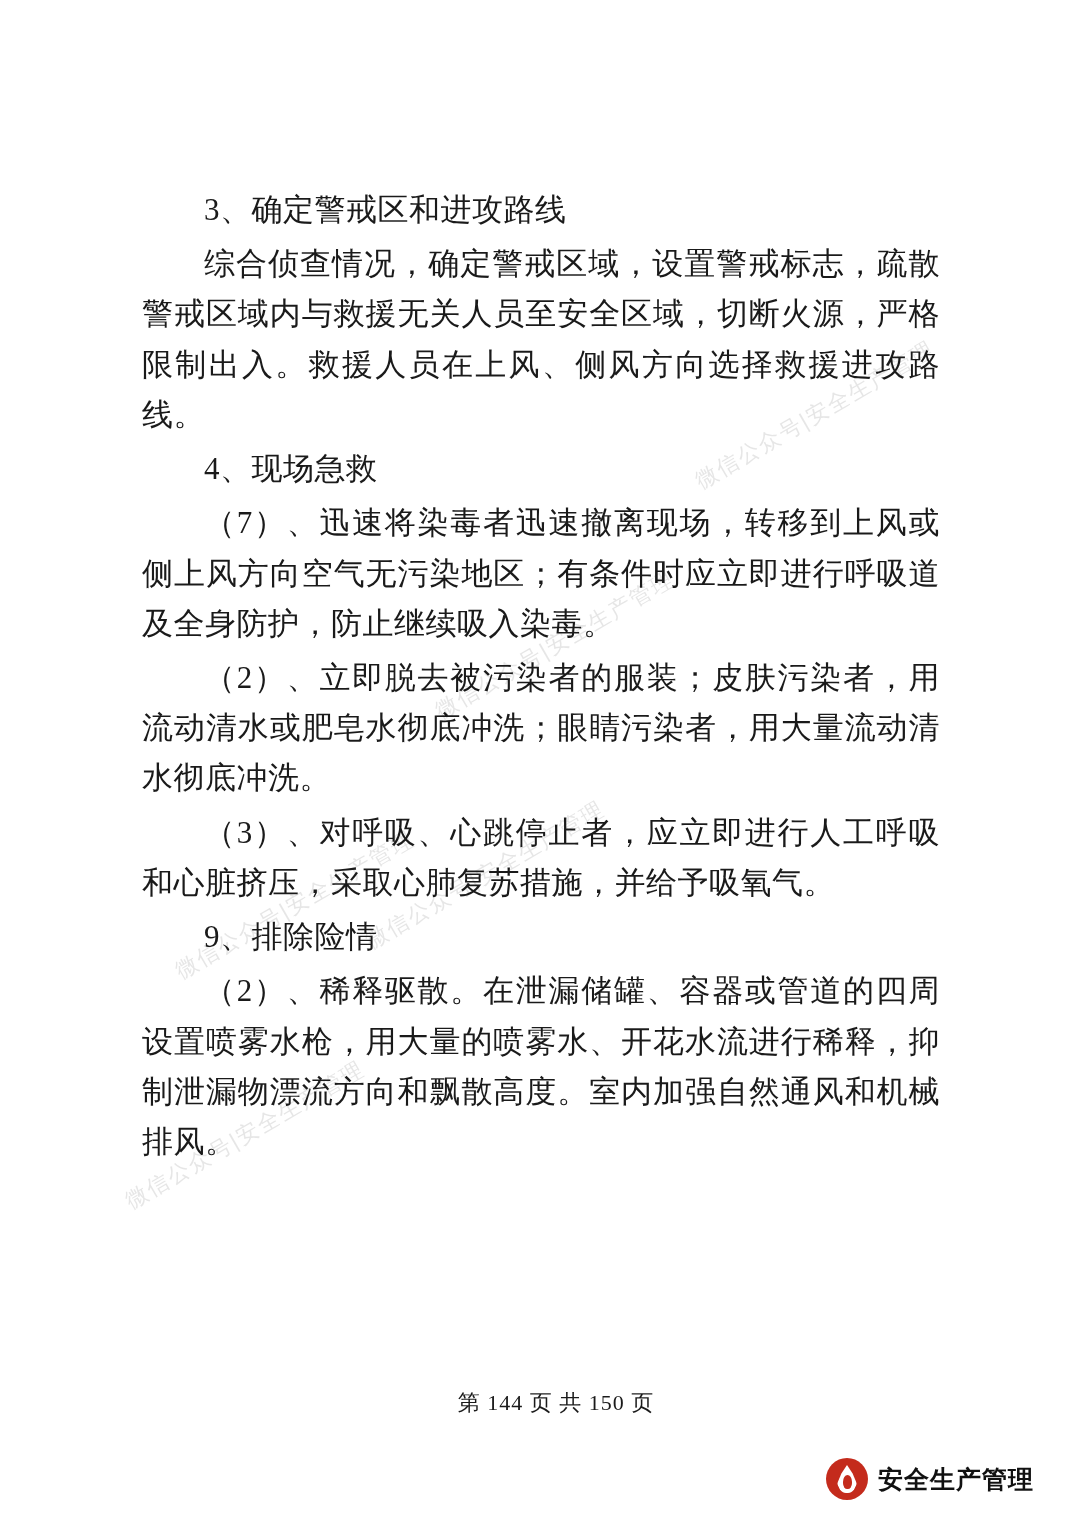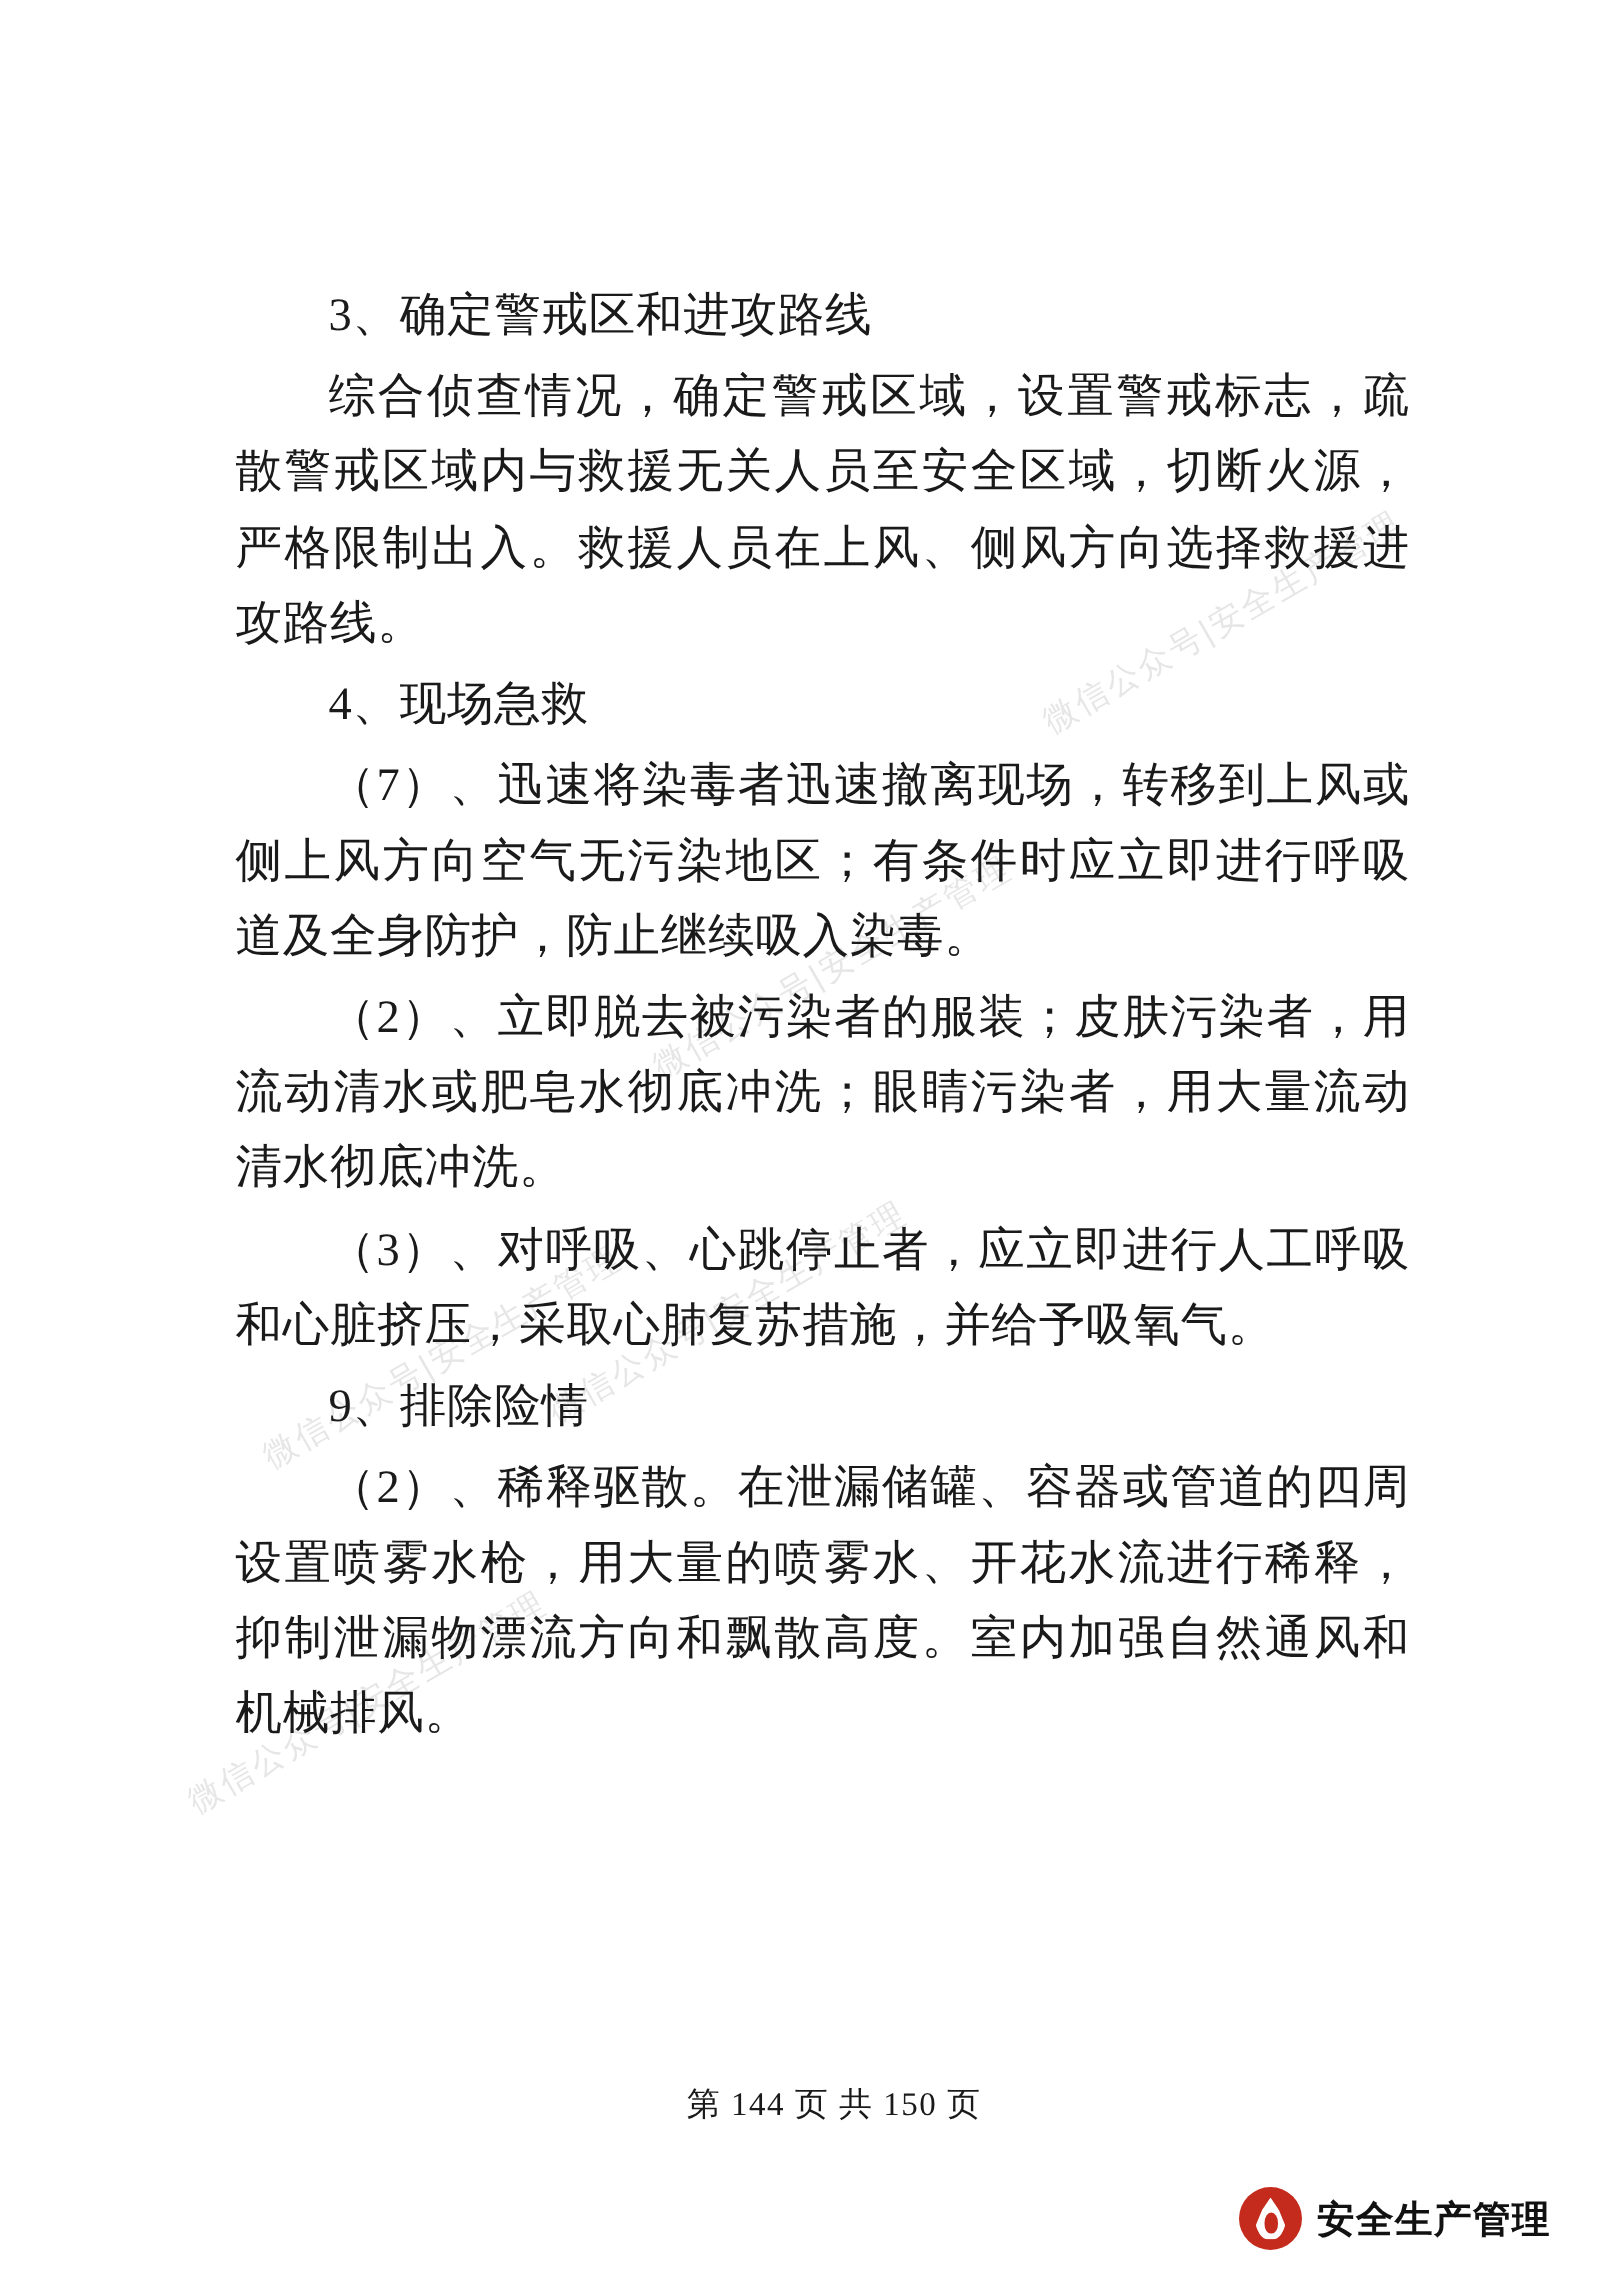--- a/index.html
+++ b/index.html
@@ -23,21 +23,21 @@
     position: absolute;
     left: 140px;
     top: 185px;
     width: 800px;
   }
   .para {
     font-size: 31px;
     line-height: 1.62;
     text-align: justify;
     text-justify: inter-ideograph;
-    margin: 0 0 4px 17px;
+    margin: 0 0 4px 2px;
     letter-spacing: 0.5px;
   }
   .indent {
     text-indent: 2em;
   }
   .footer {
     position: absolute;
     left: 0;
     right: 0;
     top: 1388px;

